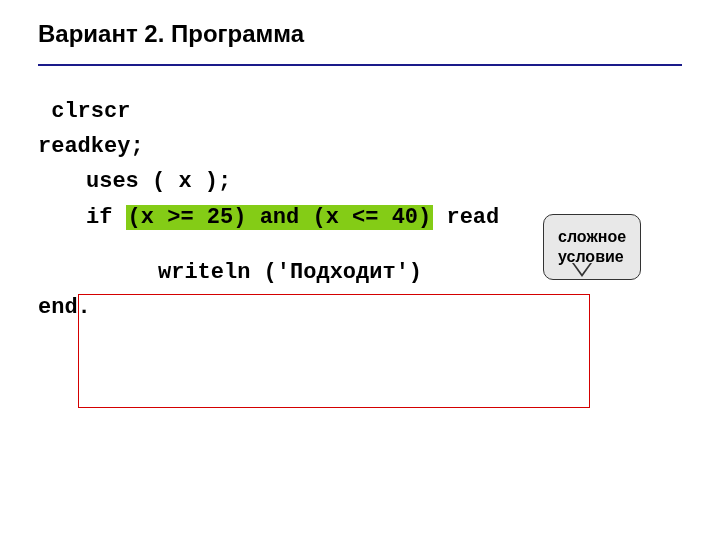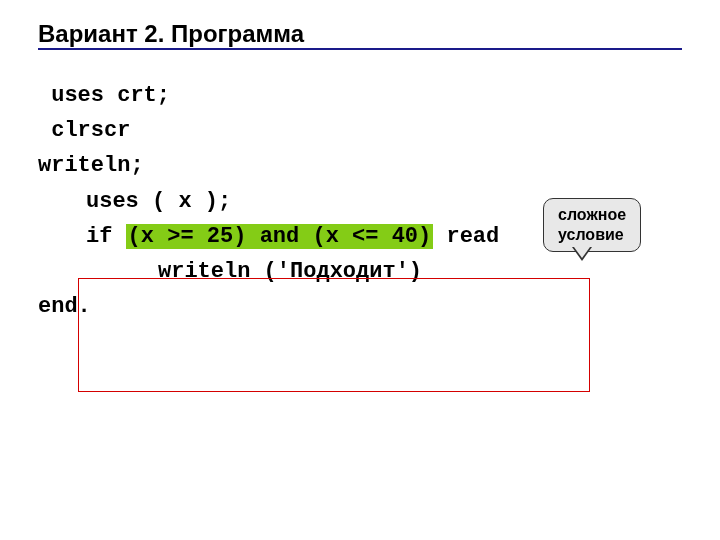--- a/index.html
+++ b/index.html
@@ -12,53 +12,53 @@
       height: 540px;
       background: #ffffff;
       font-family: Arial, sans-serif;
       position: relative;
       padding: 20px 38px;
     }
     .title {
       font-size: 24px;
       font-weight: bold;
       color: #000;
-      padding-bottom: 0;
+      padding-bottom: 16px;
       border-bottom: 2px solid #1a1a8a;
       margin-bottom: 28px;
     }
     .code-area {
       font-family: "Courier New", monospace;
       font-size: 22px;
       font-weight: bold;
       color: #000;
       line-height: 1.6;
       position: relative;
     }
     .line {
       white-space: pre;
     }
     .indent2 { padding-left: 48px; }
-    .indent3 { padding-left: 120px; }
+    .indent3 { padding-left: 120px; margin-top: 20px; }
     .highlight-box {
       position: absolute;
       border: 1.5px solid #d40000;
       background: transparent;
       pointer-events: none;
     }
     .yellow-highlight {
       background: #84cc16;
       padding: 0 2px;
     }
     .callout {
       position: absolute;
       background: #e8e8e8;
       border: 1.5px solid #333;
       border-radius: 10px;
-      padding: 6px 14px;
+      padding: 12px 14px;
       font-family: Arial, sans-serif;
       font-size: 16px;
       font-weight: bold;
       color: #000;
       line-height: 1.25;
       text-align: left;
     }
     .callout-tail {
       position: absolute;
       width: 0;
@@ -82,23 +82,22 @@
       left: -8px;
       top: 0;
     }
   </style>
 </head>
 <body>
 
 <div class="title">Вариант 2. Программа</div>
 
 <div class="code-area">
-  <div class="line"> uses crt;</div>
   <div class="line"> clrscr</div>
-  <div class="line">writeln;</div>
+  <div class="line">readkey;</div>
   <div class="line indent2">uses ( x );</div>
   <div class="line indent2"><span>if </span><span class="yellow-highlight">(x &gt;= 25) and (x &lt;= 40)</span><span> read</span></div>
   <div class="line indent3">writeln ('Подходит')</div>
   <div class="line">end.</div>
 
   <div class="highlight-box" style="left:40px; top:200px; width:512px; height:114px;"></div>
 
   <div class="callout" style="left:505px; top:120px;">
     <span style="white-space:pre-line;">сложное
 условие</span>

